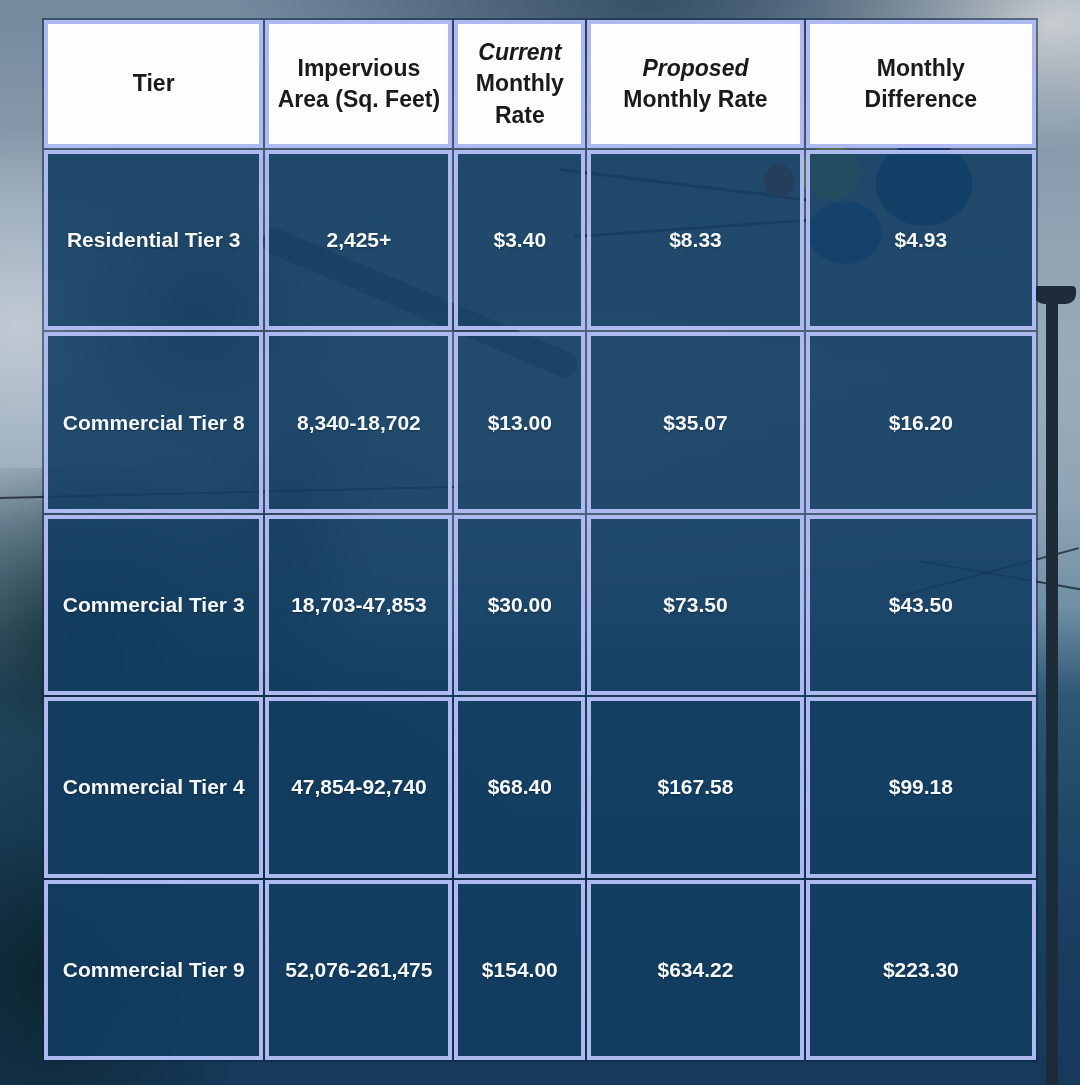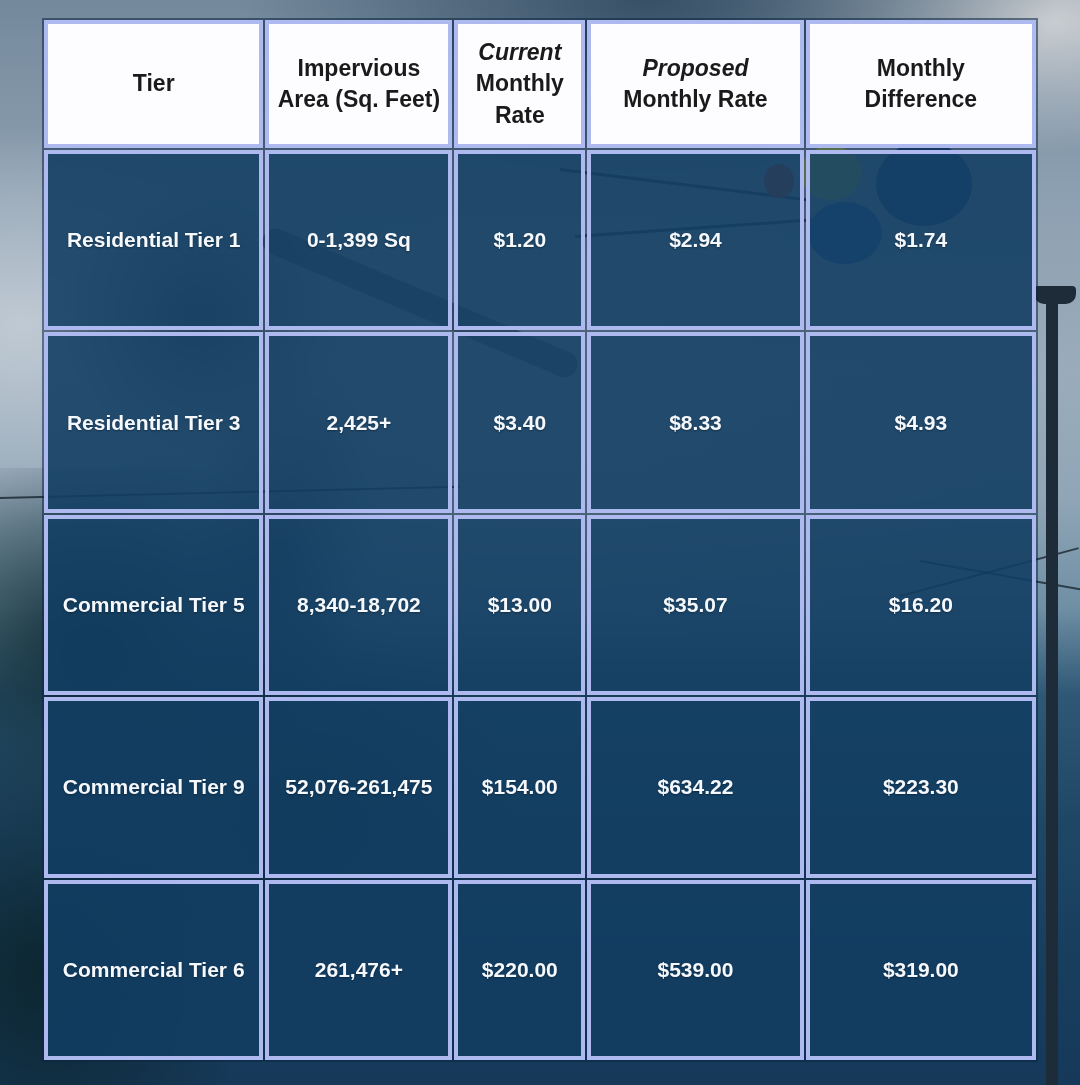--- a/index.html
+++ b/index.html
@@ -108,48 +108,48 @@
 Area (Sq. Feet)</span></th>
     <th><span class="it">Current</span><span>
 Monthly
 Rate</span></th>
     <th><span class="it">Proposed</span><span>
 Monthly Rate</span></th>
     <th><span>Monthly
 Difference</span></th>
   </tr>
   <tr>
-    <td>Residential Tier 1</td>
-    <td>0-1,399 Sq</td>
-    <td>$1.20</td>
-    <td>$2.94</td>
-    <td>$1.74</td>
-  </tr>
-  <tr>
     <td>Residential Tier 3</td>
     <td>2,425+</td>
     <td>$3.40</td>
     <td>$8.33</td>
     <td>$4.93</td>
   </tr>
   <tr>
-    <td>Commercial Tier 5</td>
+    <td>Commercial Tier 8</td>
     <td>8,340-18,702</td>
     <td>$13.00</td>
     <td>$35.07</td>
     <td>$16.20</td>
+  </tr>
+  <tr>
+    <td>Commercial Tier 3</td>
+    <td>18,703-47,853</td>
+    <td>$30.00</td>
+    <td>$73.50</td>
+    <td>$43.50</td>
+  </tr>
+  <tr>
+    <td>Commercial Tier 4</td>
+    <td>47,854-92,740</td>
+    <td>$68.40</td>
+    <td>$167.58</td>
+    <td>$99.18</td>
   </tr>
   <tr>
     <td>Commercial Tier 9</td>
     <td>52,076-261,475</td>
     <td>$154.00</td>
     <td>$634.22</td>
     <td>$223.30</td>
   </tr>
-  <tr>
-    <td>Commercial Tier 6</td>
-    <td>261,476+</td>
-    <td>$220.00</td>
-    <td>$539.00</td>
-    <td>$319.00</td>
-  </tr>
 </tbody>
   </table>
 
 </body></html>

